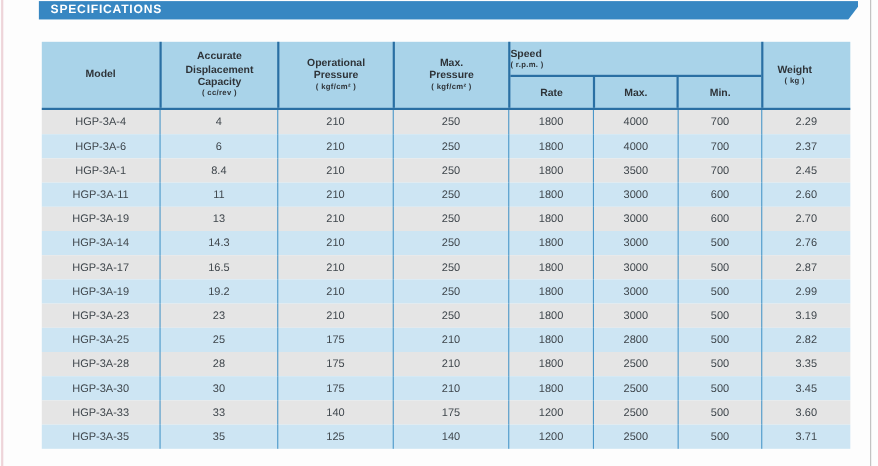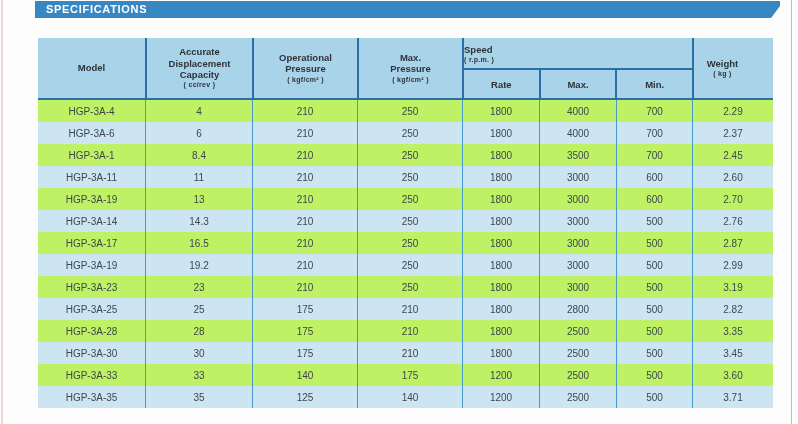--- a/index.html
+++ b/index.html
@@ -73,21 +73,21 @@
   .hsub:first-child { border-left:none; }
   
   .w-model  { width:107px; }
   .w-cap    { width:107px; }
   .w-op     { width:105px; }
   .w-maxp   { width:105px; }
   .w-speed  { width:230px; }
   .w-weight { width:59px;  }
   .w-sub    { flex:1; }
   
-  .trow { display:flex; height:22px; background:#bef264; }
+  .trow { display:flex; height:22px; background:#e5e5e5; }
   .trow:nth-child(even) { background:#cde5f3; }
   .cell {
     box-sizing:border-box;
     display:flex; align-items:center; justify-content:center;
     font-size:10px; color:#3f464c;
     border-left:1.5px solid #4a97c9;
   }
   .cell:first-child { border-left:none; }
   .c0 { width:107px; } .c1 { width:107px; } .c2 { width:105px; }
   .c3 { width:105px; } .c4 { width:77px;  } .c5 { width:77px;  }

